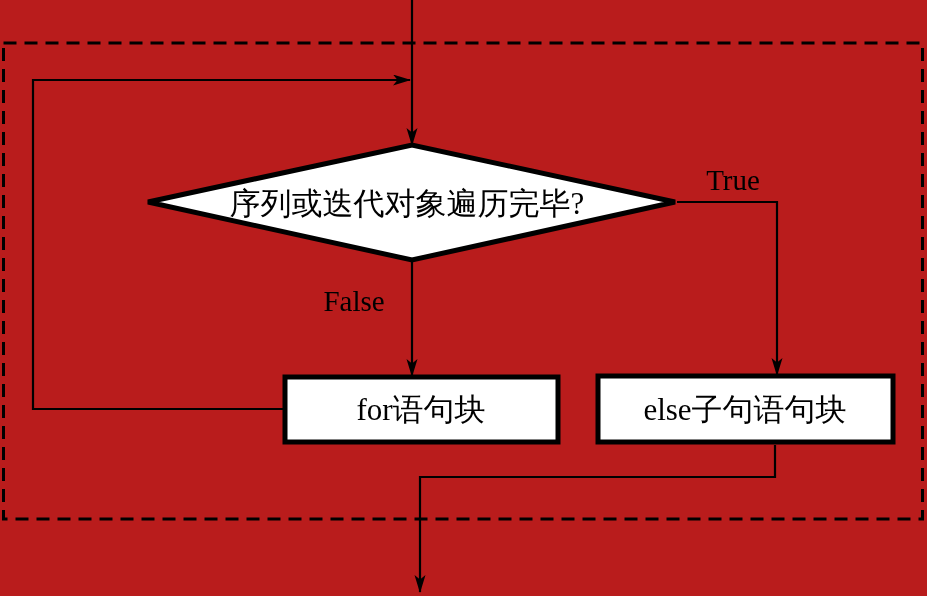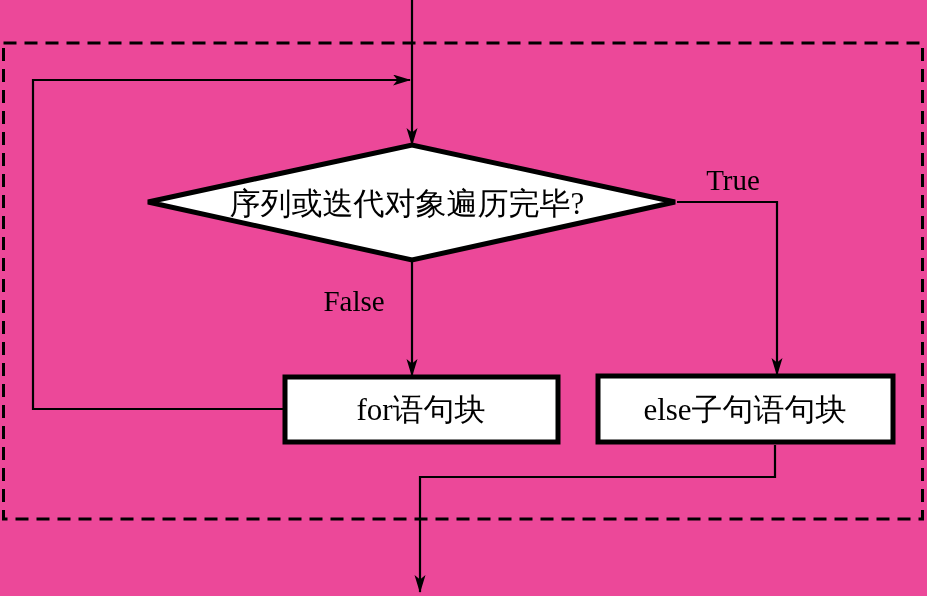--- a/index.html
+++ b/index.html
@@ -4,21 +4,21 @@
 <style>
   html, body {
     margin: 0;
     padding: 0;
     background: #ffffff;
   }
   .stage {
     position: relative;
     width: 927px;
     height: 596px;
-    background: #ec4899;
+    background: #b91c1c;
     overflow: hidden;
     font-family: "Liberation Serif", "DejaVu Serif", serif;
   }
   svg { position: absolute; top: 0; left: 0; display: block; }
   text {
     fill: #000000;
     font-family: "Liberation Serif", "DejaVu Serif", serif;
   }
   .cn-text   { font-size: 31px; }
   .box-text  { font-size: 31px; }

